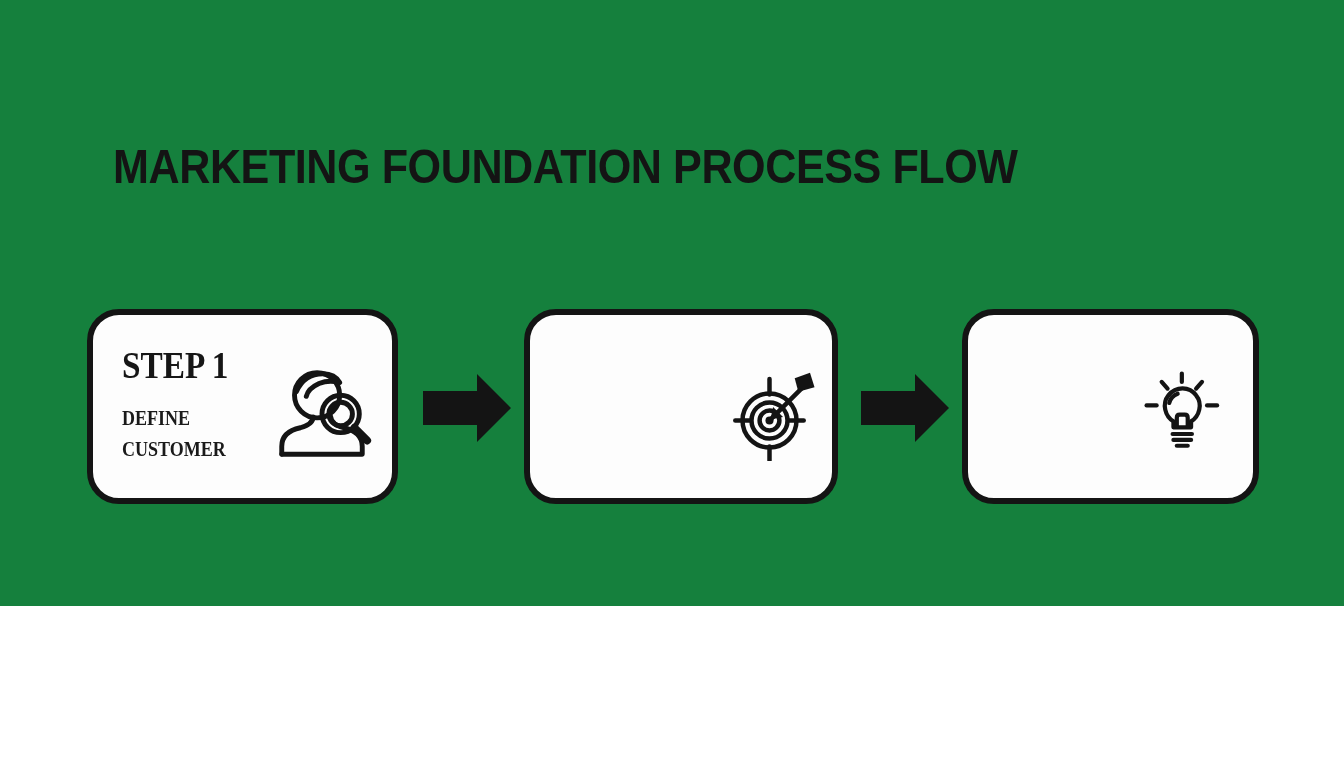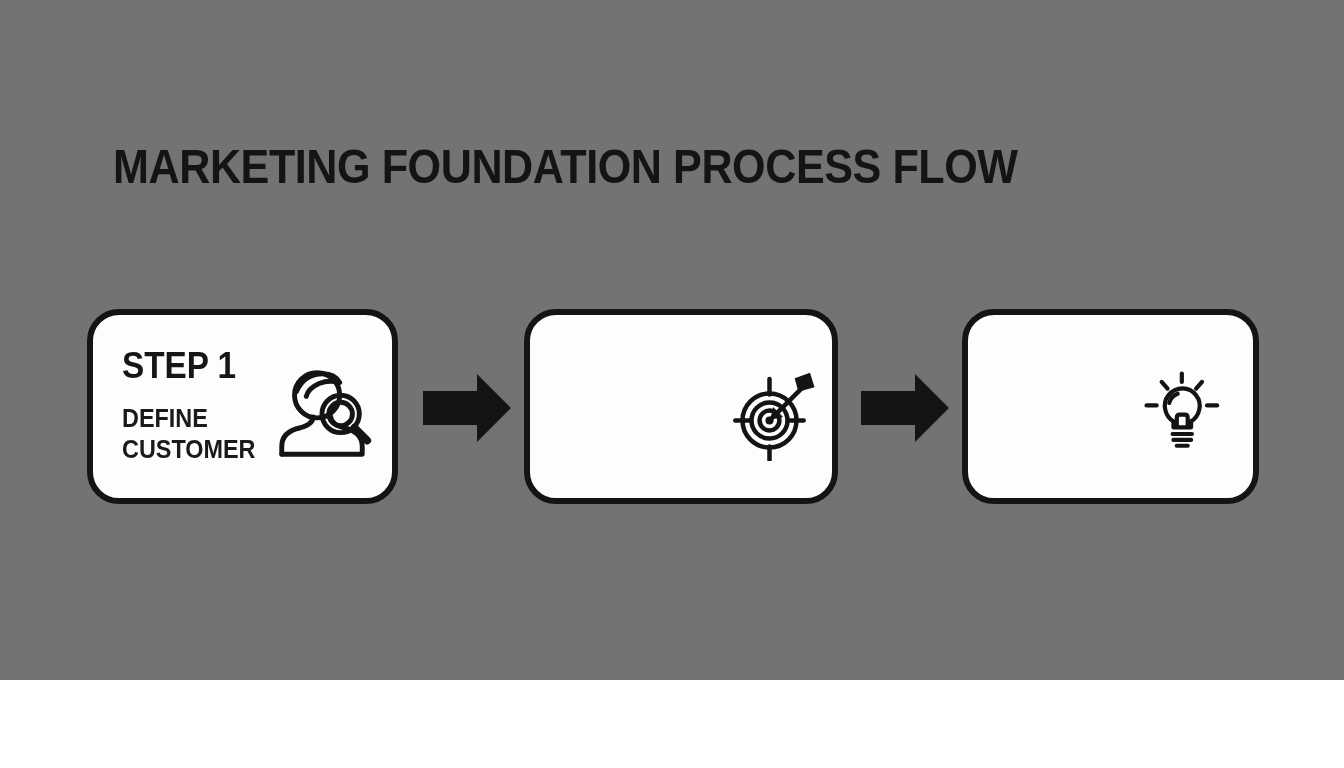--- a/index.html
+++ b/index.html
@@ -1,20 +1,20 @@
 <!DOCTYPE html>
 <html><head>
 <meta charset="utf-8">
 <style>
   html, body { margin: 0; padding: 0; background: #ffffff; }
   .canvas {
     position: relative;
     width: 1344px;
-    height: 680px;
-    background: #737373;
+    height: 606px;
+    background: #15803d;
     overflow: hidden;
     font-family: "Liberation Sans", sans-serif;
     color: #151515;
   }
   .page-title {
     position: absolute;
     left: 113px;
     top: 140px;
     margin: 0;
     font-size: 49px;
@@ -25,38 +25,39 @@
     transform: scaleX(0.88);
     transform-origin: 0 0;
     color: #141414;
   }
   .card {
     position: absolute;
     box-sizing: border-box;
     border: 6px solid #141414;
     border-radius: 32px;
     background: #fdfdfd;
+    font-family: Liberation Serif, serif;
   }
   .card-1 { left: 87px;  top: 309px; width: 311px; height: 195px; }
   .card-2 { left: 524px; top: 309px; width: 314px; height: 195px; }
   .card-3 { left: 962px; top: 309px; width: 297px; height: 195px; }
   .card-text {
     position: absolute;
     left: 29px;
     top: 30px;
   }
   .step-head {
     font-size: 37px;
     font-weight: bold;
     line-height: 42px;
     color: #161616;
   }
   .step-sub {
     margin-top: 16px;
-    font-size: 26px;
+    font-size: 20px;
     font-weight: bold;
     line-height: 31px;
     color: #1a1a1a;
   }
   .cond {
     display: inline-block;
     transform: scaleX(0.9);
     transform-origin: 0 50%;
     white-space: nowrap;
   }

